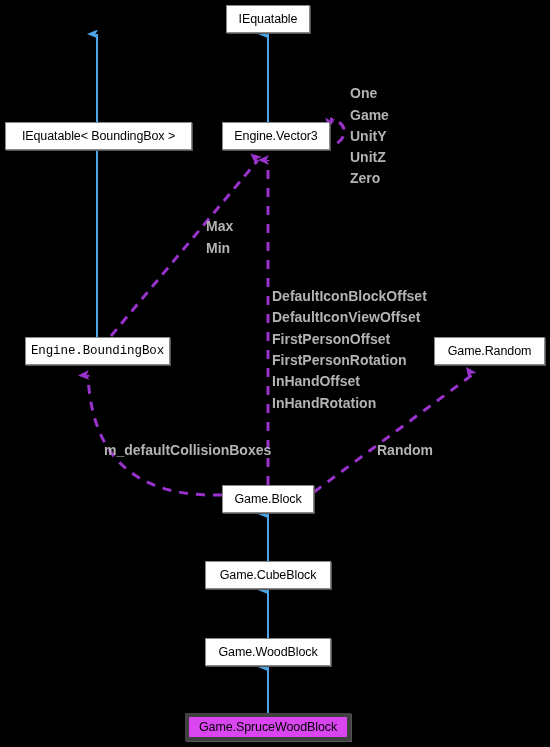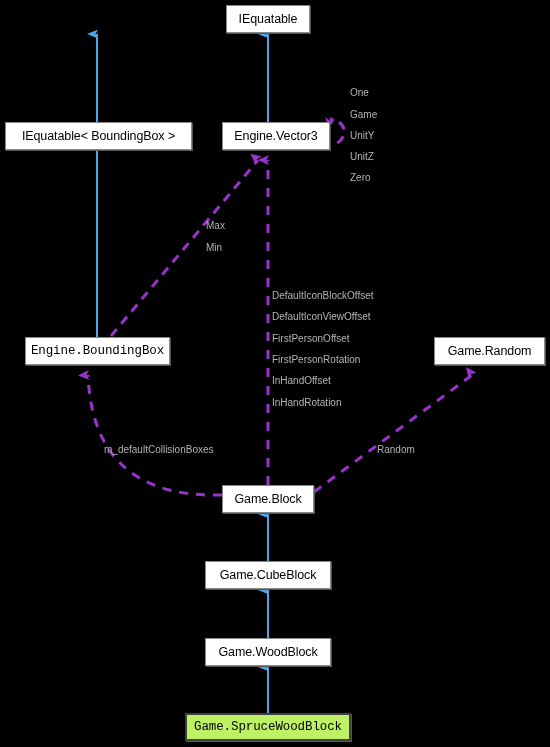--- a/index.html
+++ b/index.html
@@ -37,31 +37,31 @@
     align-items: center;
     justify-content: center;
     color: #000000;
     font-size: 12.5px;
     line-height: 1;
     white-space: nowrap;
     letter-spacing: -0.1px;
     z-index: 5;
   }
   .node.current {
-    background: #bef264;
-    border: 2px solid #404040;
-    font-family: Liberation Mono, monospace;
+    background: #d946ef;
+    border: 4px solid #404040;
   }
   .edge-label {
     position: absolute;
     color: #b3b3b3;
-    font-size: 10px;
+    font-size: 14px;
     line-height: 14px;
     white-space: nowrap;
     z-index: 4;
+    font-weight: bold;
   }
 </style>
 </head>
 <body>
 
 <div id="diagram">
 
   <svg id="edges" viewBox="0 0 550 747">
     <defs>
       <marker id="arrow-blue" markerWidth="9" markerHeight="11" refX="4.5" refY="10" orient="auto" markerUnits="userSpaceOnUse">

